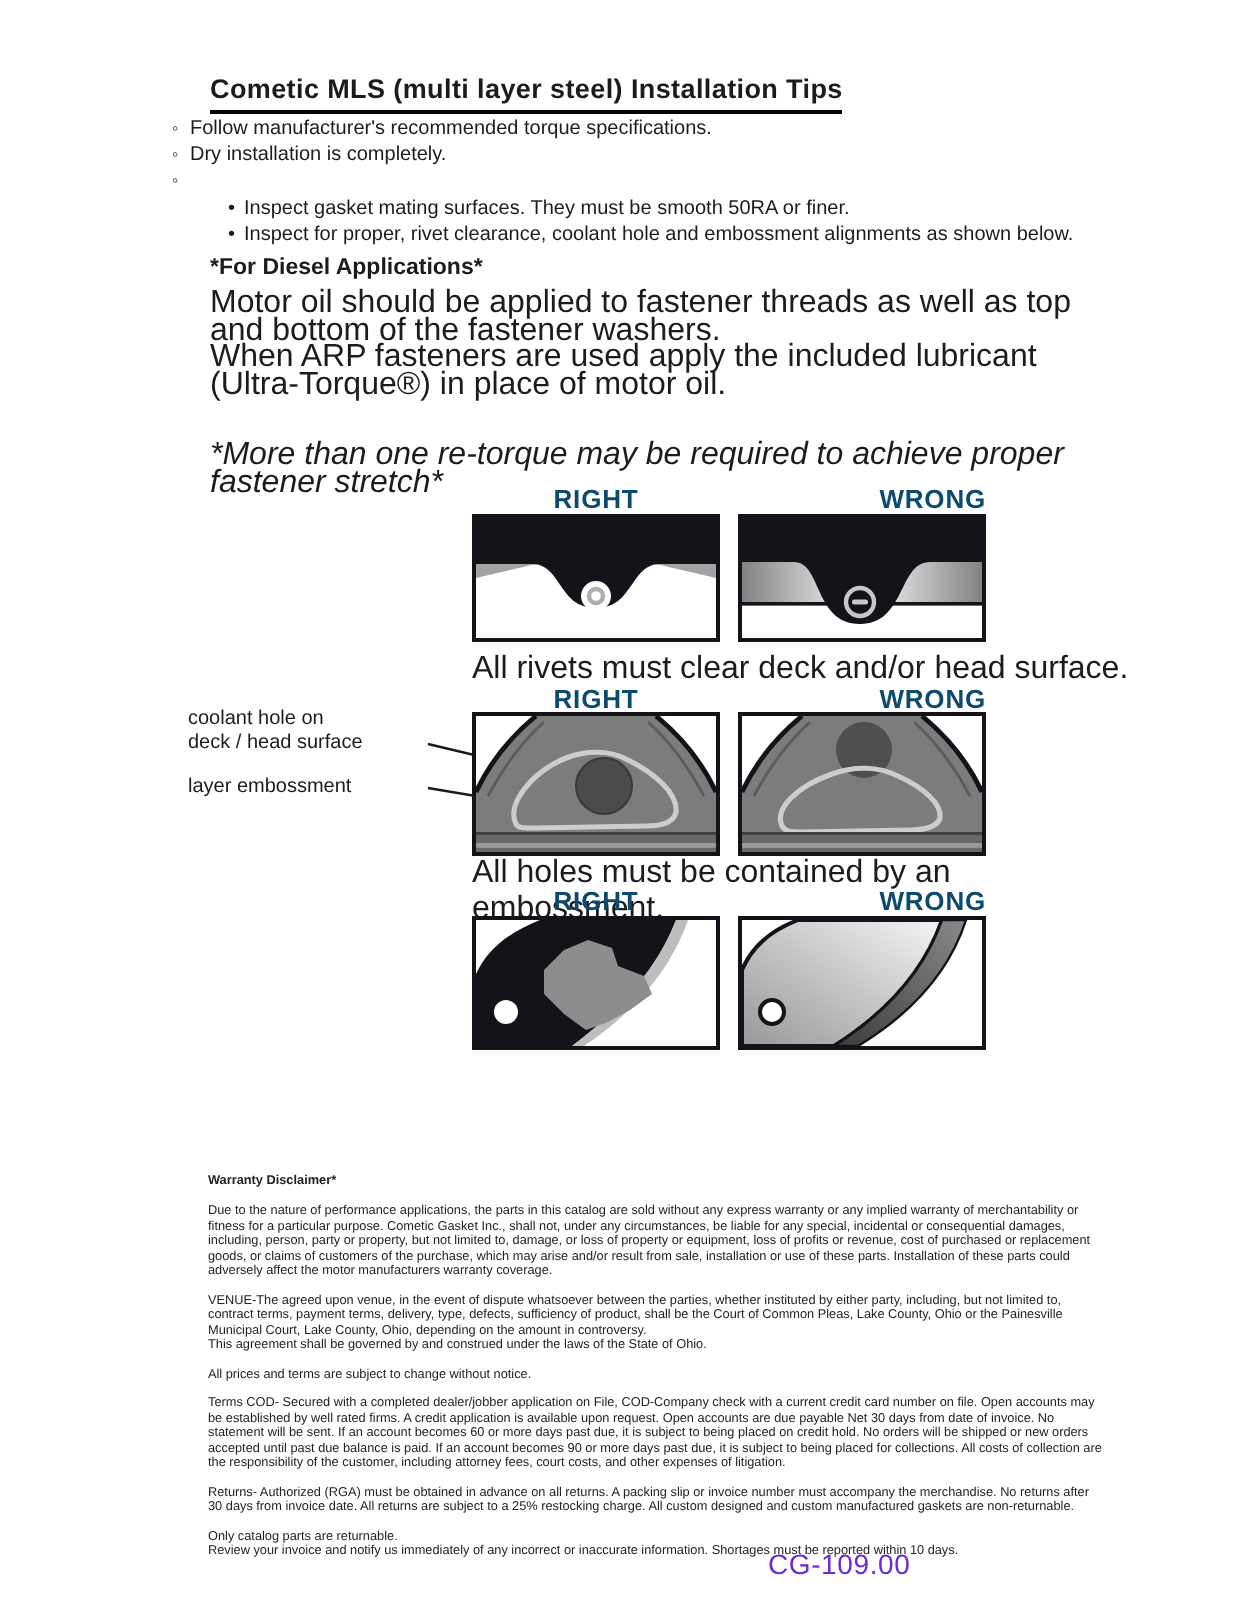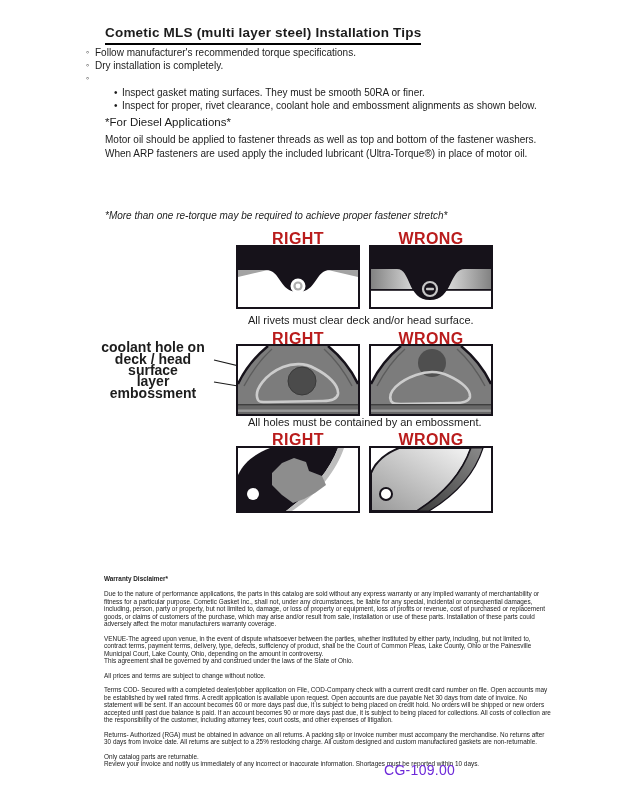--- a/index.html
+++ b/index.html
@@ -1,47 +1,47 @@
 <!DOCTYPE html>
 <html><head>
 <meta charset="utf-8">
 <style>
   html,body { margin:0; padding:0; background:#ffffff; }
   body { width:618px; height:800px; position:relative; overflow:hidden;
          font-family:"Liberation Sans", sans-serif; color:#1c1c1c; }
-  .page { position:absolute; left:0; top:0; width:618px; height:576px; background:#fff; }
+  .page { position:absolute; left:0; top:12px; width:618px; height:576px; background:#fff; }
 
   .title { position:absolute; left:105px; top:25px; font-size:13.5px; font-weight:bold;
            letter-spacing:.2px; border-bottom:2px solid #000; padding-bottom:3px; white-space:nowrap; }
 
   .bullets { position:absolute; left:86px; top:46px; width:500px; font-size:10px; line-height:13.2px; }
   .b-row { display:flex; }
   .b-row.sub { padding-left:28px; }
   .b-marker { width:9px; flex:0 0 9px; font-size:9px; }
   .b-row.sub .b-marker { width:8px; flex:0 0 8px; font-size:10px; }
 
-  .diesel-h { position:absolute; left:105px; top:116px; font-size:11.5px; font-weight:normal; }
-  .par { position:absolute; left:105px; width:460px; font-size:10px; line-height:13.5px; white-space:pre-line; }
+  .diesel-h { position:absolute; left:105px; top:116px; font-size:11.5px; font-weight:bold; }
+  .par { position:absolute; left:105px; width:460px; font-size:16px; line-height:13.5px; white-space:pre-line; }
   .par-1 { top:133px; }
   .par-2 { top:164px; }
   .par-note { top:209px;font-style:italic; }
 
-  .fig-label { position:absolute; width:124px; text-align:center; font-size:16px; font-weight:bold;
-               letter-spacing:.4px; color:#b91c1c; }
-  .col-l { left:236px; } .col-r { left:369px; }
+  .fig-label { position:absolute; width:124px; text-align:center; font-size:13px; font-weight:bold;
+               letter-spacing:.4px; color:#0c4a6e; }
+  .col-l { left:236px; } .col-r { left:369px;text-align:right; }
   .panel { position:absolute; width:120px; border:2px solid #16121a; background:#fff; line-height:0; }
   .panel svg { display:block; }
 
-  .cap { position:absolute; font-size:11px; color:#1c1c1c;margin-left:12px; }
+  .cap { position:absolute; font-size:16px; color:#1c1c1c; }
   .cap-1 { left:236px; top:314px; }
   .cap-2 { left:236px; top:416px; width:257px; text-align:left; }
   .cap-3 { left:236px; top:517px; line-height:13px; white-space:pre-line; }
 
-  .side-lbl { position:absolute; width:118px; text-align:center; font-size:14px; line-height:11.5px;
-              white-space:pre-line; color:#1c1c1c;font-weight:bold; }
+  .side-lbl { position:absolute; width:118px; text-align:left; font-size:10px; line-height:11.5px;
+              white-space:pre-line; color:#1c1c1c; }
   .lbl-coolant { left:94px; top:342px; }
   .lbl-emboss { left:94px; top:376px; }
   .pointer-svg { position:absolute; left:210px; top:352px; }
 
   .disc { position:absolute; left:104px; top:575px; width:448px; color:#222; }
   .disc-h { font-size:6.4px; font-weight:bold; margin:0 0 8px 0; }
   .disc-p { font-size:6.4px; line-height:7.5px; margin:0 0 7px 0; white-space:pre-line; }
 
   .pageno { position:absolute; left:384px; top:762px; font-size:14px; color:#6d28d9; letter-spacing:.3px; }
 </style>

